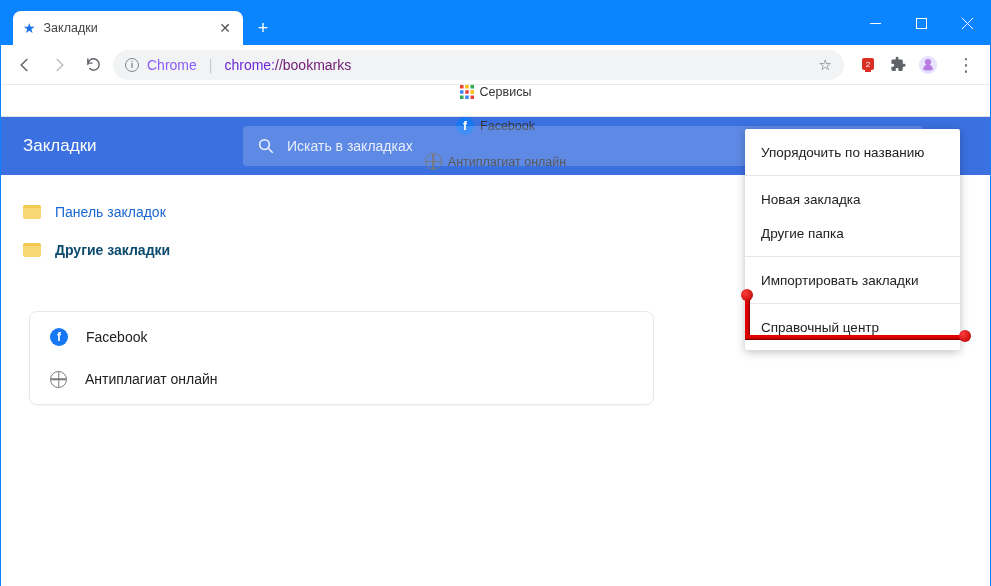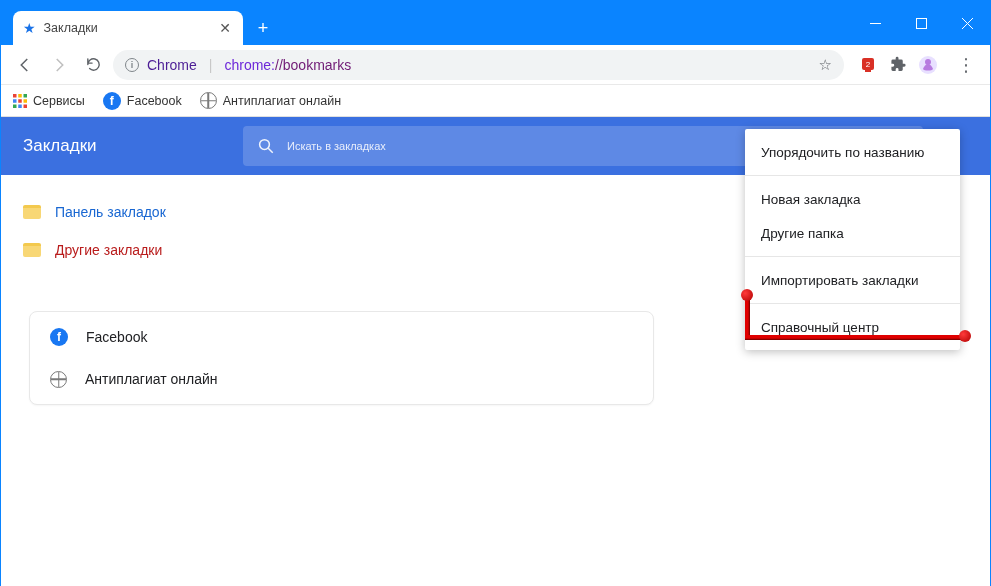--- a/index.html
+++ b/index.html
@@ -25,53 +25,53 @@
   
   .addrbar { height: 40px; background: #fff; display: flex; align-items: center; padding: 0 10px; gap: 6px;
     border-bottom: 1px solid #e9e9e9; }
   .nav-btn { width: 28px; height: 28px; display: flex; align-items: center; justify-content: center;
     color: #5f6368; cursor: pointer; border-radius: 50%; }
   .nav-btn.disabled { color: #bbb; cursor: default; }
   .url-box { flex: 1; height: 30px; background: #f1f3f4; border-radius: 15px;
     display: flex; align-items: center; padding: 0 12px; font-size: 14px; color: #5f6368; gap: 8px; }
   .url-box .info-icon { width: 14px; height: 14px; border: 1.5px solid #80868b; border-radius: 50%;
     display: inline-flex; align-items: center; justify-content: center; font-size: 9px; color: #80868b; font-weight: bold; }
-  .url-host { color: #4c1d95; }
+  .url-host { color: #8b5cf6; }
   .url-sep { color: #c8c8c8; margin: 0 4px; }
   .url-path-host { color: #6d28d9; }
   .url-path { color: #701a75; }
   .url-rest { flex: 1; }
   .url-star { color: #5f6368; cursor: pointer; font-size: 15px; }
   .ext-icons { display: flex; align-items: center; gap: 10px; padding: 0 8px; }
   .ext-icon { width: 20px; height: 20px; display: flex; align-items: center; justify-content: center; cursor: pointer; }
   .menu-dots { width: 28px; display: flex; align-items: center; justify-content: center; color: #5f6368;
     cursor: pointer; font-size: 18px; }
 
   
   .bookmarks-toolbar { height: 32px; background: #fff; display: flex; align-items: center; padding: 0 12px;
-    gap: 18px; font-size: 12.5px; color: #333; border-bottom: 1px solid #e0e0e0; }
+    gap: 18px; font-size: 12.5px; color: #333; border-bottom: 1px solid #e0e0e0; flex-direction: column; }
   .bm-item { display: flex; align-items: center; gap: 6px; cursor: pointer; }
   .apps-icon { width: 14px; height: 14px; display: inline-block; }
 
   
   .bm-header { height: 58px; background: #3b70e0; display: flex; align-items: center; padding: 0 22px;
     color: #fff; gap: 0; }
   .bm-title { font-size: 17px; width: 220px; }
   .bm-search { flex: 1; max-width: 680px; height: 40px; background: rgba(255,255,255,0.18); border-radius: 4px;
     display: flex; align-items: center; padding: 0 14px; gap: 12px; color: #fff; font-size: 14px; cursor: text; }
   .bm-search svg { opacity: .9; }
-  .bm-search input { background: transparent; border: none; outline: none; color: #0f172a; font-size: 11px; flex: 1; }
+  .bm-search input { background: transparent; border: none; outline: none; color: #0f172a; font-size: 14px; flex: 1; }
   .bm-search input::placeholder { color: rgba(255,255,255,.85); }
   .bm-kebab { margin-left: auto; padding: 0 8px; color: #fff; cursor: pointer; font-size: 20px; }
 
   
   .bm-body { display: flex; height: calc(586px - 44px - 40px - 32px - 58px); background: #fff; flex-direction: column; }
   .bm-sidebar { width: 258px; padding: 18px 10px; }
   .bm-side-item { height: 38px; display: flex; align-items: center; gap: 14px; padding: 0 12px;
-    border-radius: 20px 0 0 20px; font-size: 14px; cursor: pointer; color: #b91c1c; }
+    border-radius: 20px 0 0 20px; font-size: 14px; cursor: pointer; color: #0c4a6e; font-weight: bold; }
   .bm-side-item.selected { color: #1967d2; font-weight: 500; }
   .folder-ico { width: 18px; height: 14px; background: #f8d775; border-radius: 2px; position: relative;
     border-top: 3px solid #f3c94e; border-left: 0; }
   .bm-content { flex: 1; padding: 24px 28px; }
   .bm-list { background: #fff; border: 1px solid #e8e8e8; border-radius: 8px; padding: 4px 0;
     box-shadow: 0 1px 2px rgba(0,0,0,.04); width: 625px; }
   .bm-row { height: 42px; display: flex; align-items: center; gap: 18px; padding: 0 20px;
     font-size: 14px; color: #202124; cursor: pointer; }
   .fb-ico { width: 18px; height: 18px; border-radius: 50%; background: #1877f2; color: #fff;
     display: flex; align-items: center; justify-content: center; font-weight: bold; font-size: 12px;

